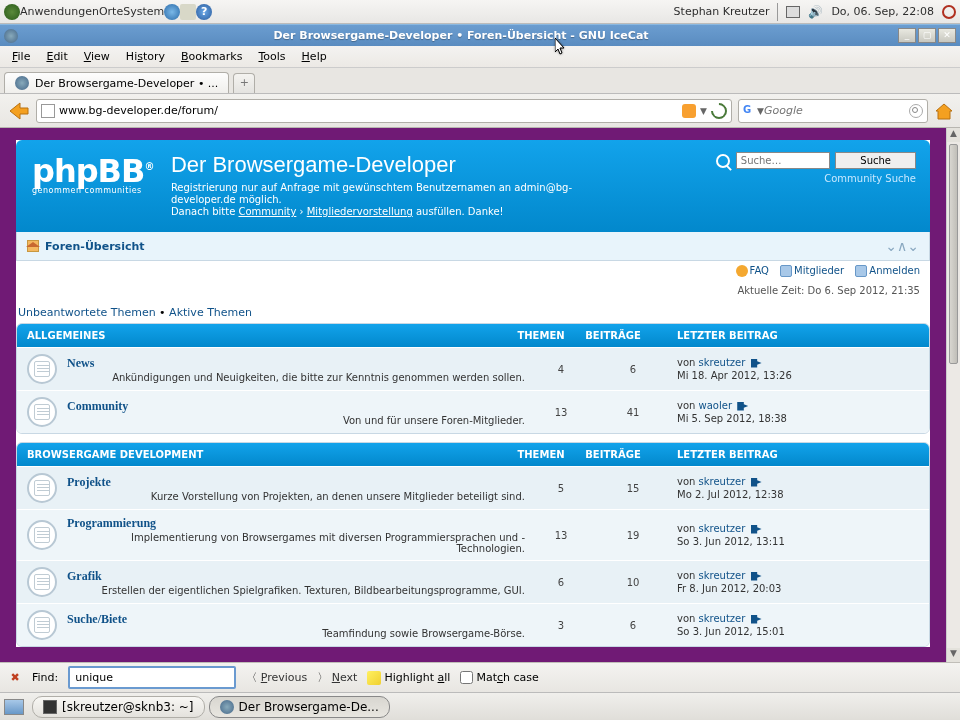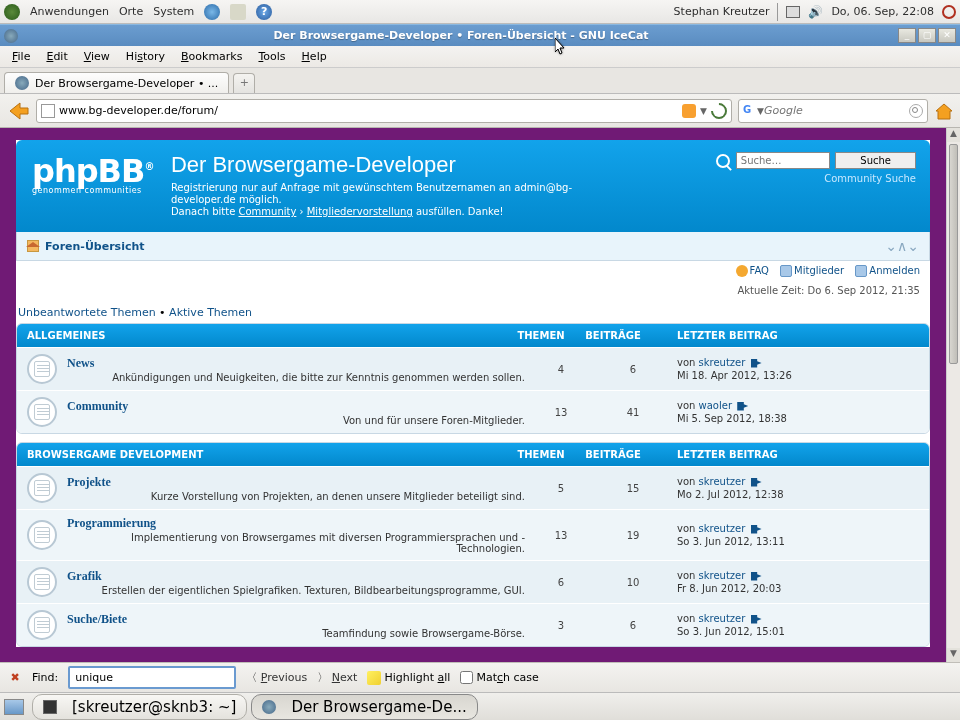--- a/index.html
+++ b/index.html
@@ -1,20 +1,20 @@
 <!DOCTYPE html>
 <html><head>
 <meta charset="utf-8">
 <style>
 * { margin: 0; padding: 0; box-sizing: border-box; font-family: "DejaVu Sans", Arial, sans-serif; }
 body { background: #a4a4a4; width: 960px; height: 720px; overflow: hidden; position: relative; font-size: 11px; }
 
 
 .gnome-panel { height: 24px; background: linear-gradient(#f6f5f3,#e8e7e5); border-bottom: 1px solid #bbb; display: flex; align-items: center; padding: 0 4px; font-size: 11px; color: #2e2e2e; }
-.gnome-panel .left { display: flex; align-items: center; gap: 10px; }
+.gnome-panel .left { display: flex; align-items: center; }
 .gnome-panel .right { margin-left: auto; display: flex; align-items: center; gap: 8px; }
 .foot-icon { width: 16px; height: 16px; background: radial-gradient(circle,#5a8a3a,#2a5a1a); border-radius: 50%; }
 .sys-icon { width: 16px; height: 16px; border-radius: 50%; }
 .globe { background: radial-gradient(circle,#7ab8e8,#2a6aa8); }
 .mail { background: #d8d8c8; border-radius: 2px; }
 .help { background: radial-gradient(circle,#6aa8e8,#2a5a9a); color:#fff; text-align:center; line-height:16px; font-weight:bold; font-size:11px; }
 .divider { width:1px; height:18px; background:#999; }
 
 
 .window-title { height: 22px; background: linear-gradient(#6b9dd0,#5a8cc0); color:#fff; display:flex; align-items:center; padding:0 4px; font-size:11px; border-top:1px solid #8ab8e0; }
@@ -110,21 +110,21 @@
 .findbar { position:absolute; bottom:28px; left:0; right:0; height:30px; background:linear-gradient(#f4f3f0,#e8e6e2); border-top:1px solid #c0beb8; display:flex; align-items:center; padding:0 8px; font-size:11px; gap:10px;}
 .findbar .x { width:14px; height:14px; color:#c04020; font-weight:bold; text-align:center;}
 .findbar input { width:168px; padding:3px 5px; border:2px solid #6a9ad0; border-radius:2px; font-size:11px;}
 .findbar .nav-btn { color:#333;}
 .findbar .hl { display:flex; align-items:center; gap:3px;}
 .findbar .hl-ic { width:14px; height:14px; background:linear-gradient(135deg,#fff060,#f0d030); border-radius:2px;}
 .findbar input[type=checkbox]{ width:13px; height:13px;}
 
 
 .taskbar { position:absolute; bottom:0; left:0; right:0; height:28px; background:linear-gradient(#f0efec,#e0ded9); border-top:1px solid #bbb; display:flex; align-items:center; padding:0 4px; gap:4px;}
-.task-btn { background:linear-gradient(#f8f7f4,#e4e2dd); border:1px solid #b0aea8; border-radius:10px; padding:3px 10px; font-size:15px; display:flex; align-items:center; gap:15px; min-width:170px;}
+.task-btn { background:linear-gradient(#f8f7f4,#e4e2dd); border:1px solid #b0aea8; border-radius:10px; padding:3px 10px; font-size:12px; display:flex; align-items:center; gap:5px; min-width:170px;}
 .task-btn.active { background:linear-gradient(#d8d6d0,#e8e6e0); border-color:#888;}
 .task-ic { width:14px; height:14px;}
 .task-ic.term { background:#333; border:1px solid #666;}
 .task-ic.ice { background:radial-gradient(circle,#8ab,#468); border-radius:50%;}
 .desk-ic { width:20px; height:16px; background:linear-gradient(#a8c8e8,#6898c8); border:1px solid #888; margin-right:4px;}
 
 .cursor { position:absolute; top:38px; left:555px; width:12px; height:18px; pointer-events:none; z-index:999;}
 .cursor svg { filter: drop-shadow(0 0 1px rgba(0,0,0,.5));}
 </style>
 </head>

